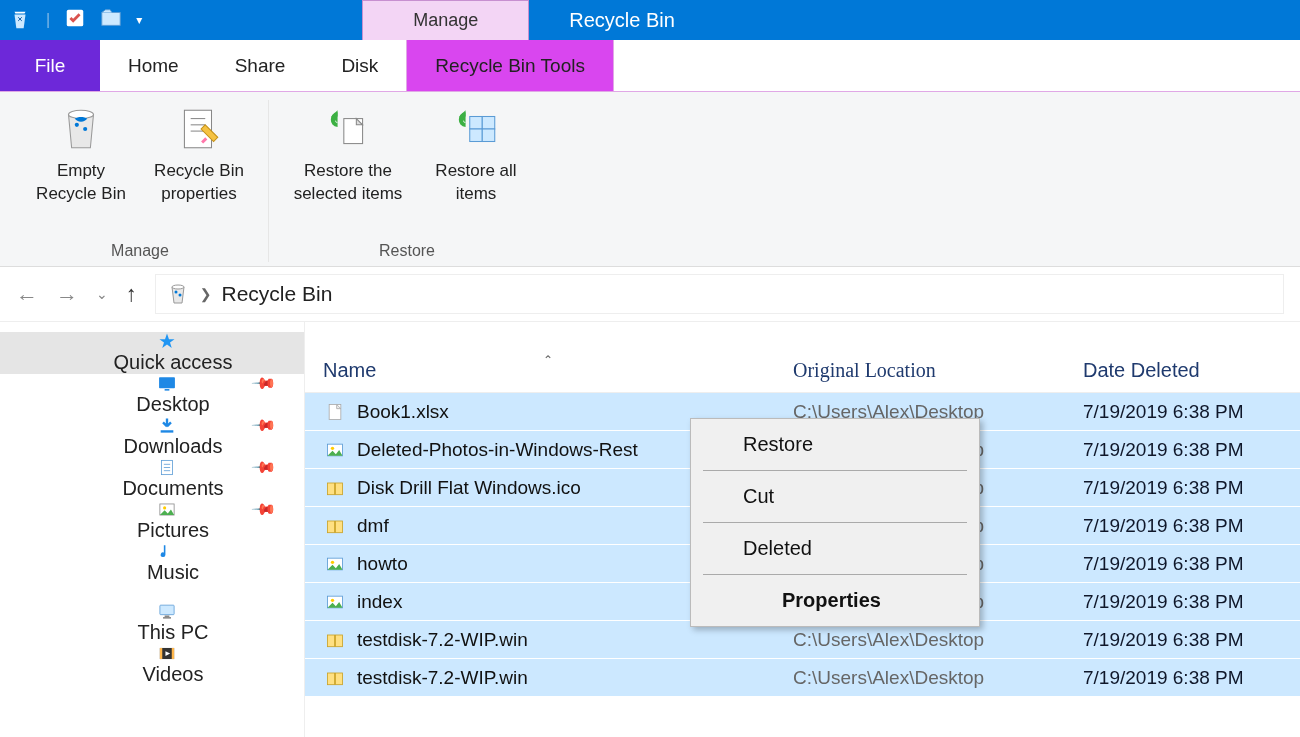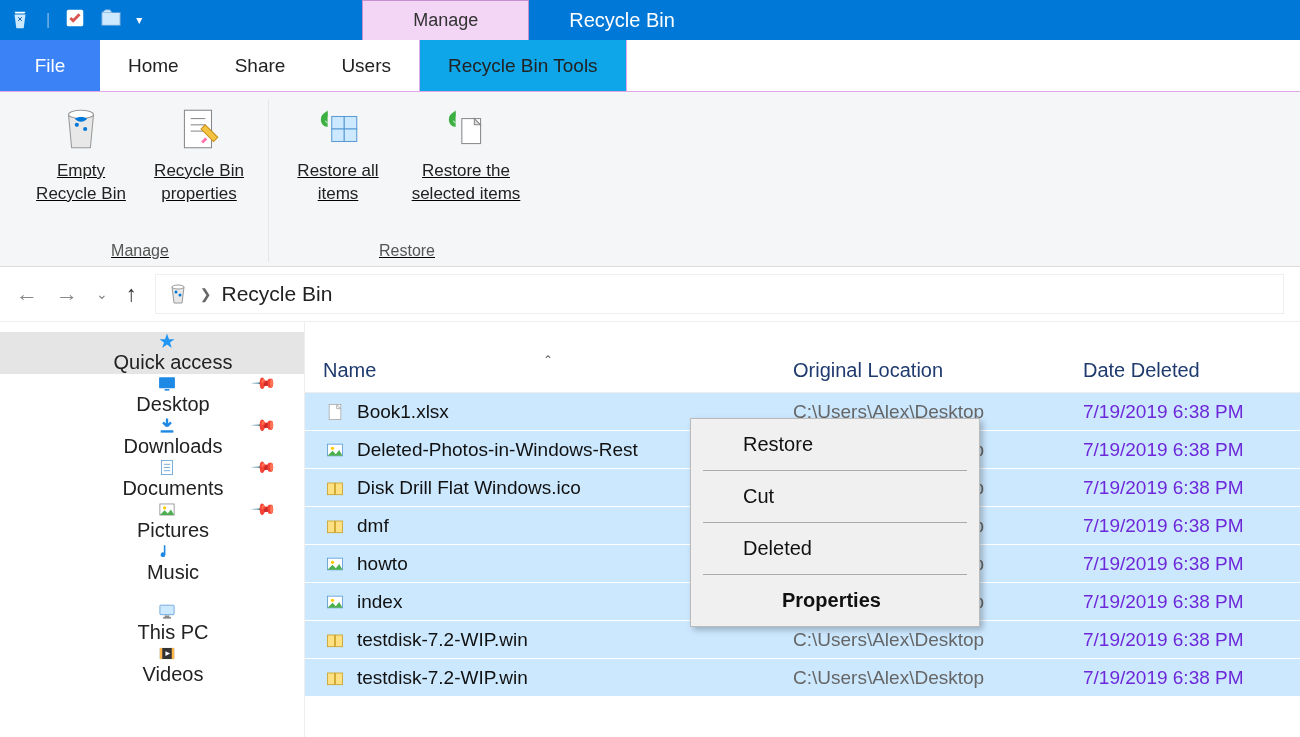--- a/index.html
+++ b/index.html
@@ -9,25 +9,25 @@
 .titlebar { height:40px; background:#0078d7; display:flex; align-items:center; color:#fff; }
 .titlebar .sysicon { width:40px; display:flex; align-items:center; justify-content:center; }
 .titlebar .qat { display:flex; align-items:center; gap:14px; padding-left:6px; }
 .titlebar .qat svg { }
 .titlebar .manage-tab { margin-left:220px; height:40px; background:#f3d5f5; color:#333; display:flex; align-items:center; justify-content:center; padding:0 50px; font-size:18px; border:1px solid #c78fd0; border-bottom:none; }
 .titlebar .wintitle { margin-left:40px; font-size:20px; color:#fff; }
 
 
 .tabstrip { height:52px; display:flex; align-items:stretch; border-bottom:1px solid #e0a8e6; background:#fff; }
 .tab { display:flex; align-items:center; justify-content:center; font-size:19px; color:#222; padding:0 28px; cursor:pointer; }
-.tab.file { background:#3b82f6; color:#fff; width:100px; }
-.tab.context { border:1px solid #e0a8e6; border-top:none; border-bottom:none; background:#0ea5e9; }
-
-
-.ribbon { height:175px; background:#f5f6f7; display:flex; padding:8px 12px 4px; border-bottom:1px solid #ddd;text-decoration:underline; }
+.tab.file { background:#6d28d9; color:#fff; width:100px; }
+.tab.context { border:1px solid #e0a8e6; border-top:none; border-bottom:none; background:#d946ef; }
+
+
+.ribbon { height:175px; background:#f5f6f7; display:flex; padding:8px 12px 4px; border-bottom:1px solid #ddd; }
 .group { display:flex; flex-direction:column; align-items:center; padding:0 14px; border-right:1px solid #e6e6e6; }
 .group:last-child { border-right:none; }
 .group-btns { display:flex; gap:8px; flex:1; }
 .rbtn { display:flex; flex-direction:column; align-items:center; justify-content:flex-start; width:110px; padding-top:4px; cursor:pointer; text-align:center; }
 .rbtn svg { height:50px; }
 .rbtn .lbl { font-size:17px; color:#222; line-height:1.35; margin-top:6px; }
 .group-title { font-size:16px; color:#555; margin-top:2px; padding-bottom:2px; }
 
 
 .navbar { height:55px; display:flex; align-items:center; padding:0 16px; gap:18px; border-bottom:1px solid #eee; }
@@ -44,28 +44,28 @@
 .side-item.selected { background:#e5e5e5; }
 .side-item.sub { }
 .side-item .pin { position:absolute; right:30px; color:#888; font-size:16px; transform:rotate(45deg); }
 .side-item svg, .side-item .ic { margin-right:12px; }
 .side-item.header { margin-top:18px; }
 
 .filepane { flex:1; position:relative;margin-top:26px; }
 .colheaders { display:flex; height:45px; align-items:center; color:#1f3a6e; font-size:20px; border-bottom:1px solid #eee; padding-left:18px; }
 .col-name { width:470px; position:relative; }
 .col-name .sort { position:absolute; right:240px; top:-6px; font-size:12px; color:#666; }
-.col-orig { width:290px; }
+.col-orig { width:290px;font-family:Liberation Serif, serif; }
 .col-date { flex:1; }
 .rows { }
 .row { display:flex; align-items:center; height:38px; padding-left:18px; font-size:19px; background:#cce8ff; border-bottom:1px solid #fff; }
 .row .ic { width:24px; display:flex; justify-content:center; margin-right:10px; }
 .row .nm { width:436px; color:#111; white-space:nowrap; overflow:hidden; }
 .row .orig { width:290px; color:#666; }
-.row .dt { color:#6d28d9; }
+.row .dt { color:#0f172a; }
 
 
 .ctxmenu { position:absolute; left:690px; top:418px; width:290px; background:#f0f0f0; border:1px solid #bbb; box-shadow:3px 3px 6px rgba(0,0,0,0.25); z-index:50; }
 .ctxitem { padding:14px 52px; font-size:20px; color:#111; cursor:pointer; }
 .ctxitem.bold { font-weight:700;margin-left:39px; }
 .ctxsep { height:1px; background:#aaa; margin:0 12px; }
 </style>
 </head>
 <body>
 
@@ -94,21 +94,21 @@
     <span style="color:#fff;font-size:12px">▾</span>
   </div>
   <div class="manage-tab">Manage</div>
   <div class="wintitle">Recycle Bin</div>
 </div>
 
 <div class="tabstrip">
   <div class="tab file">File</div>
   <div class="tab">Home</div>
   <div class="tab">Share</div>
-  <div class="tab">Users</div>
+  <div class="tab">Disk</div>
   <div class="tab context">Recycle Bin Tools</div>
 </div>
 
 <div class="ribbon">
   <div class="group">
     <div class="group-btns">
       <div class="rbtn">
         <svg width="50" height="50" viewBox="0 0 48 48">
             <path fill="#e8e8e8" stroke="#999" d="M12 10h24l-3 32H15z"></path>
             <ellipse cx="24" cy="10" rx="12" ry="4" fill="#fff" stroke="#999"></ellipse>
@@ -127,39 +127,39 @@
             <path d="M30 20l12 12-4 4-12-12z" fill="#f5c242" stroke="#c49018"></path>
             <path d="M26 36l4-4 2 2-4 4z" fill="#f7a"></path>
           </svg>
         <div class="lbl">Recycle Bin properties</div>
       </div>
     </div>
     <div class="group-title">Manage</div>
   </div>
   <div class="group">
     <div class="group-btns">
+      <div class="rbtn" style="width:130px">
+        <svg width="50" height="50" viewBox="0 0 48 48">
+            <path d="M14 10c-6 0-6 10 0 10" stroke="#3cb043" stroke-width="4" fill="none"></path>
+            <path d="M14 6l-6 6 6 6z" fill="#3cb043"></path>
+            <rect x="20" y="14" width="18" height="24" fill="#fff" stroke="#888"></rect>
+            <path d="M32 14l6 6h-6z" fill="#ddd" stroke="#888"></path>
+          </svg>
+        <div class="lbl">Restore the selected items</div>
+      </div>
       <div class="rbtn">
         <svg width="50" height="50" viewBox="0 0 48 48">
             <path d="M14 10c-6 0-6 10 0 10" stroke="#3cb043" stroke-width="4" fill="none"></path>
             <path d="M14 6l-6 6 6 6z" fill="#3cb043"></path>
             <rect x="18" y="12" width="12" height="12" fill="#cde9ff" stroke="#5a9bd5"></rect>
             <rect x="30" y="12" width="12" height="12" fill="#cde9ff" stroke="#5a9bd5"></rect>
             <rect x="18" y="24" width="12" height="12" fill="#cde9ff" stroke="#5a9bd5"></rect>
             <rect x="30" y="24" width="12" height="12" fill="#cde9ff" stroke="#5a9bd5"></rect>
           </svg>
         <div class="lbl">Restore all items</div>
-      </div>
-      <div class="rbtn" style="width:130px">
-        <svg width="50" height="50" viewBox="0 0 48 48">
-            <path d="M14 10c-6 0-6 10 0 10" stroke="#3cb043" stroke-width="4" fill="none"></path>
-            <path d="M14 6l-6 6 6 6z" fill="#3cb043"></path>
-            <rect x="20" y="14" width="18" height="24" fill="#fff" stroke="#888"></rect>
-            <path d="M32 14l6 6h-6z" fill="#ddd" stroke="#888"></path>
-          </svg>
-        <div class="lbl">Restore the selected items</div>
       </div>
     </div>
     <div class="group-title">Restore</div>
   </div>
 </div>
 
 <div class="navbar">
   <span class="navbtn">←</span>
   <span class="navbtn">→</span>
   <span class="navbtn" style="font-size:14px">⌄</span>

